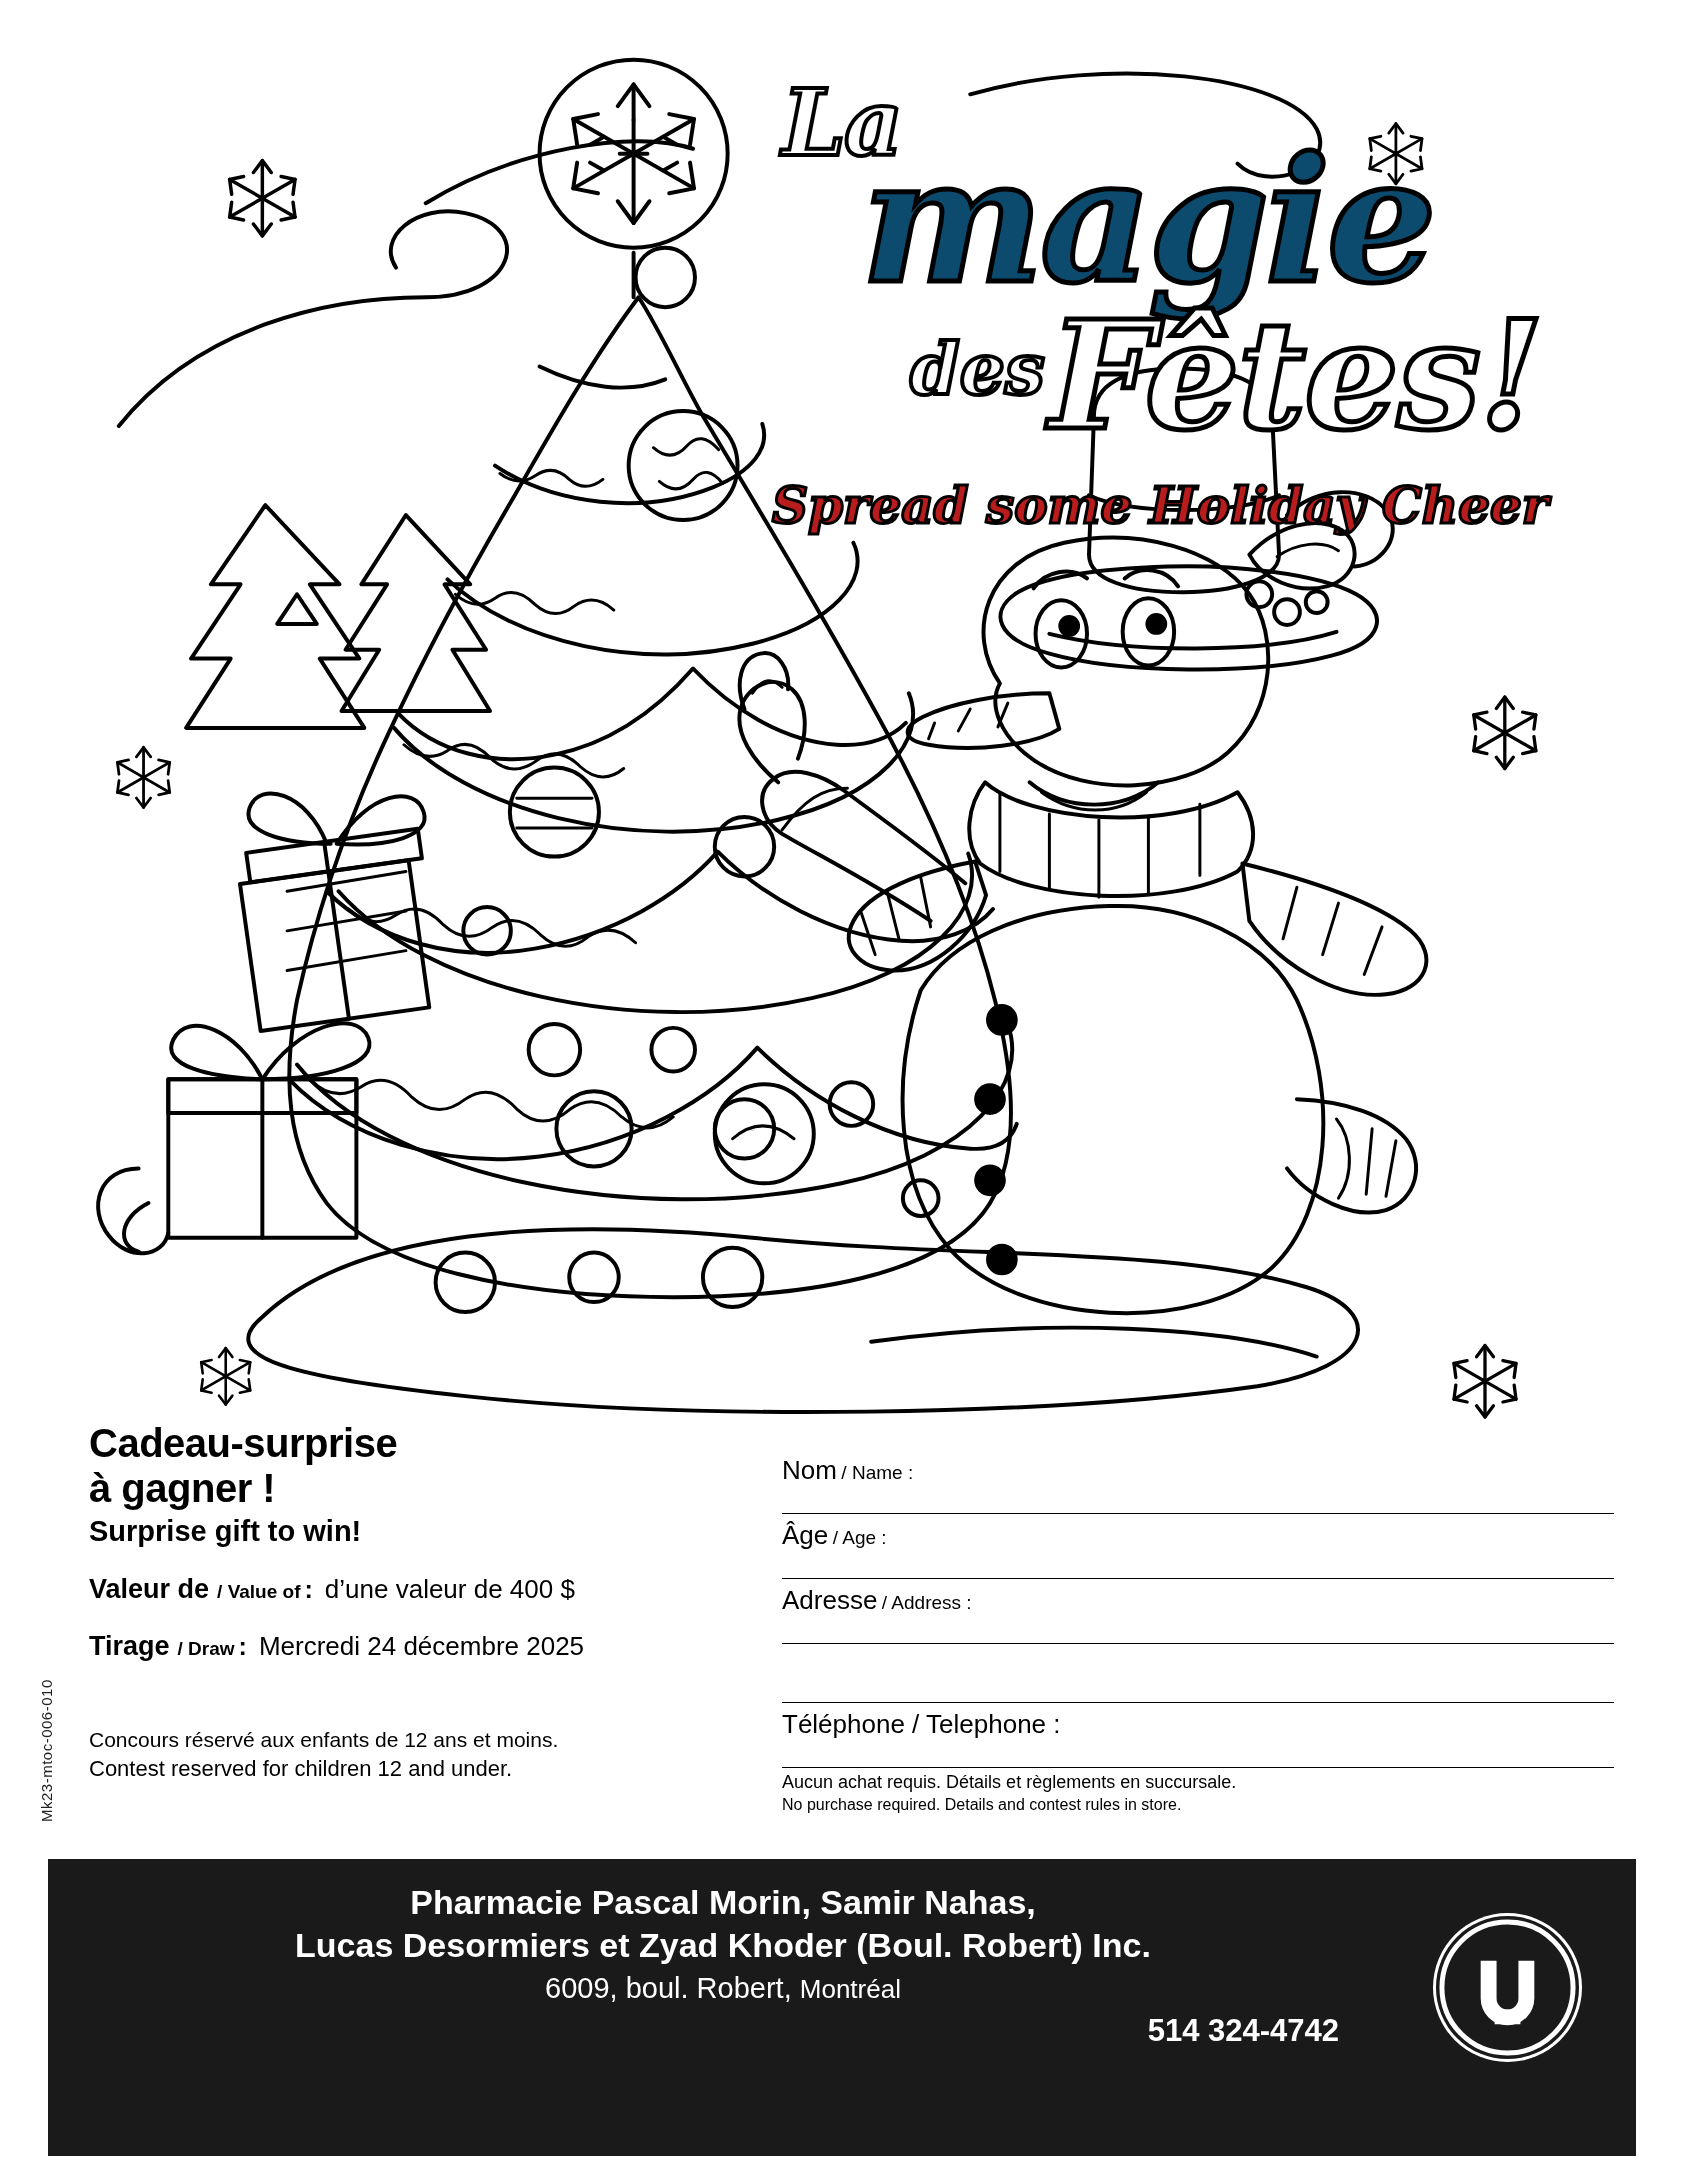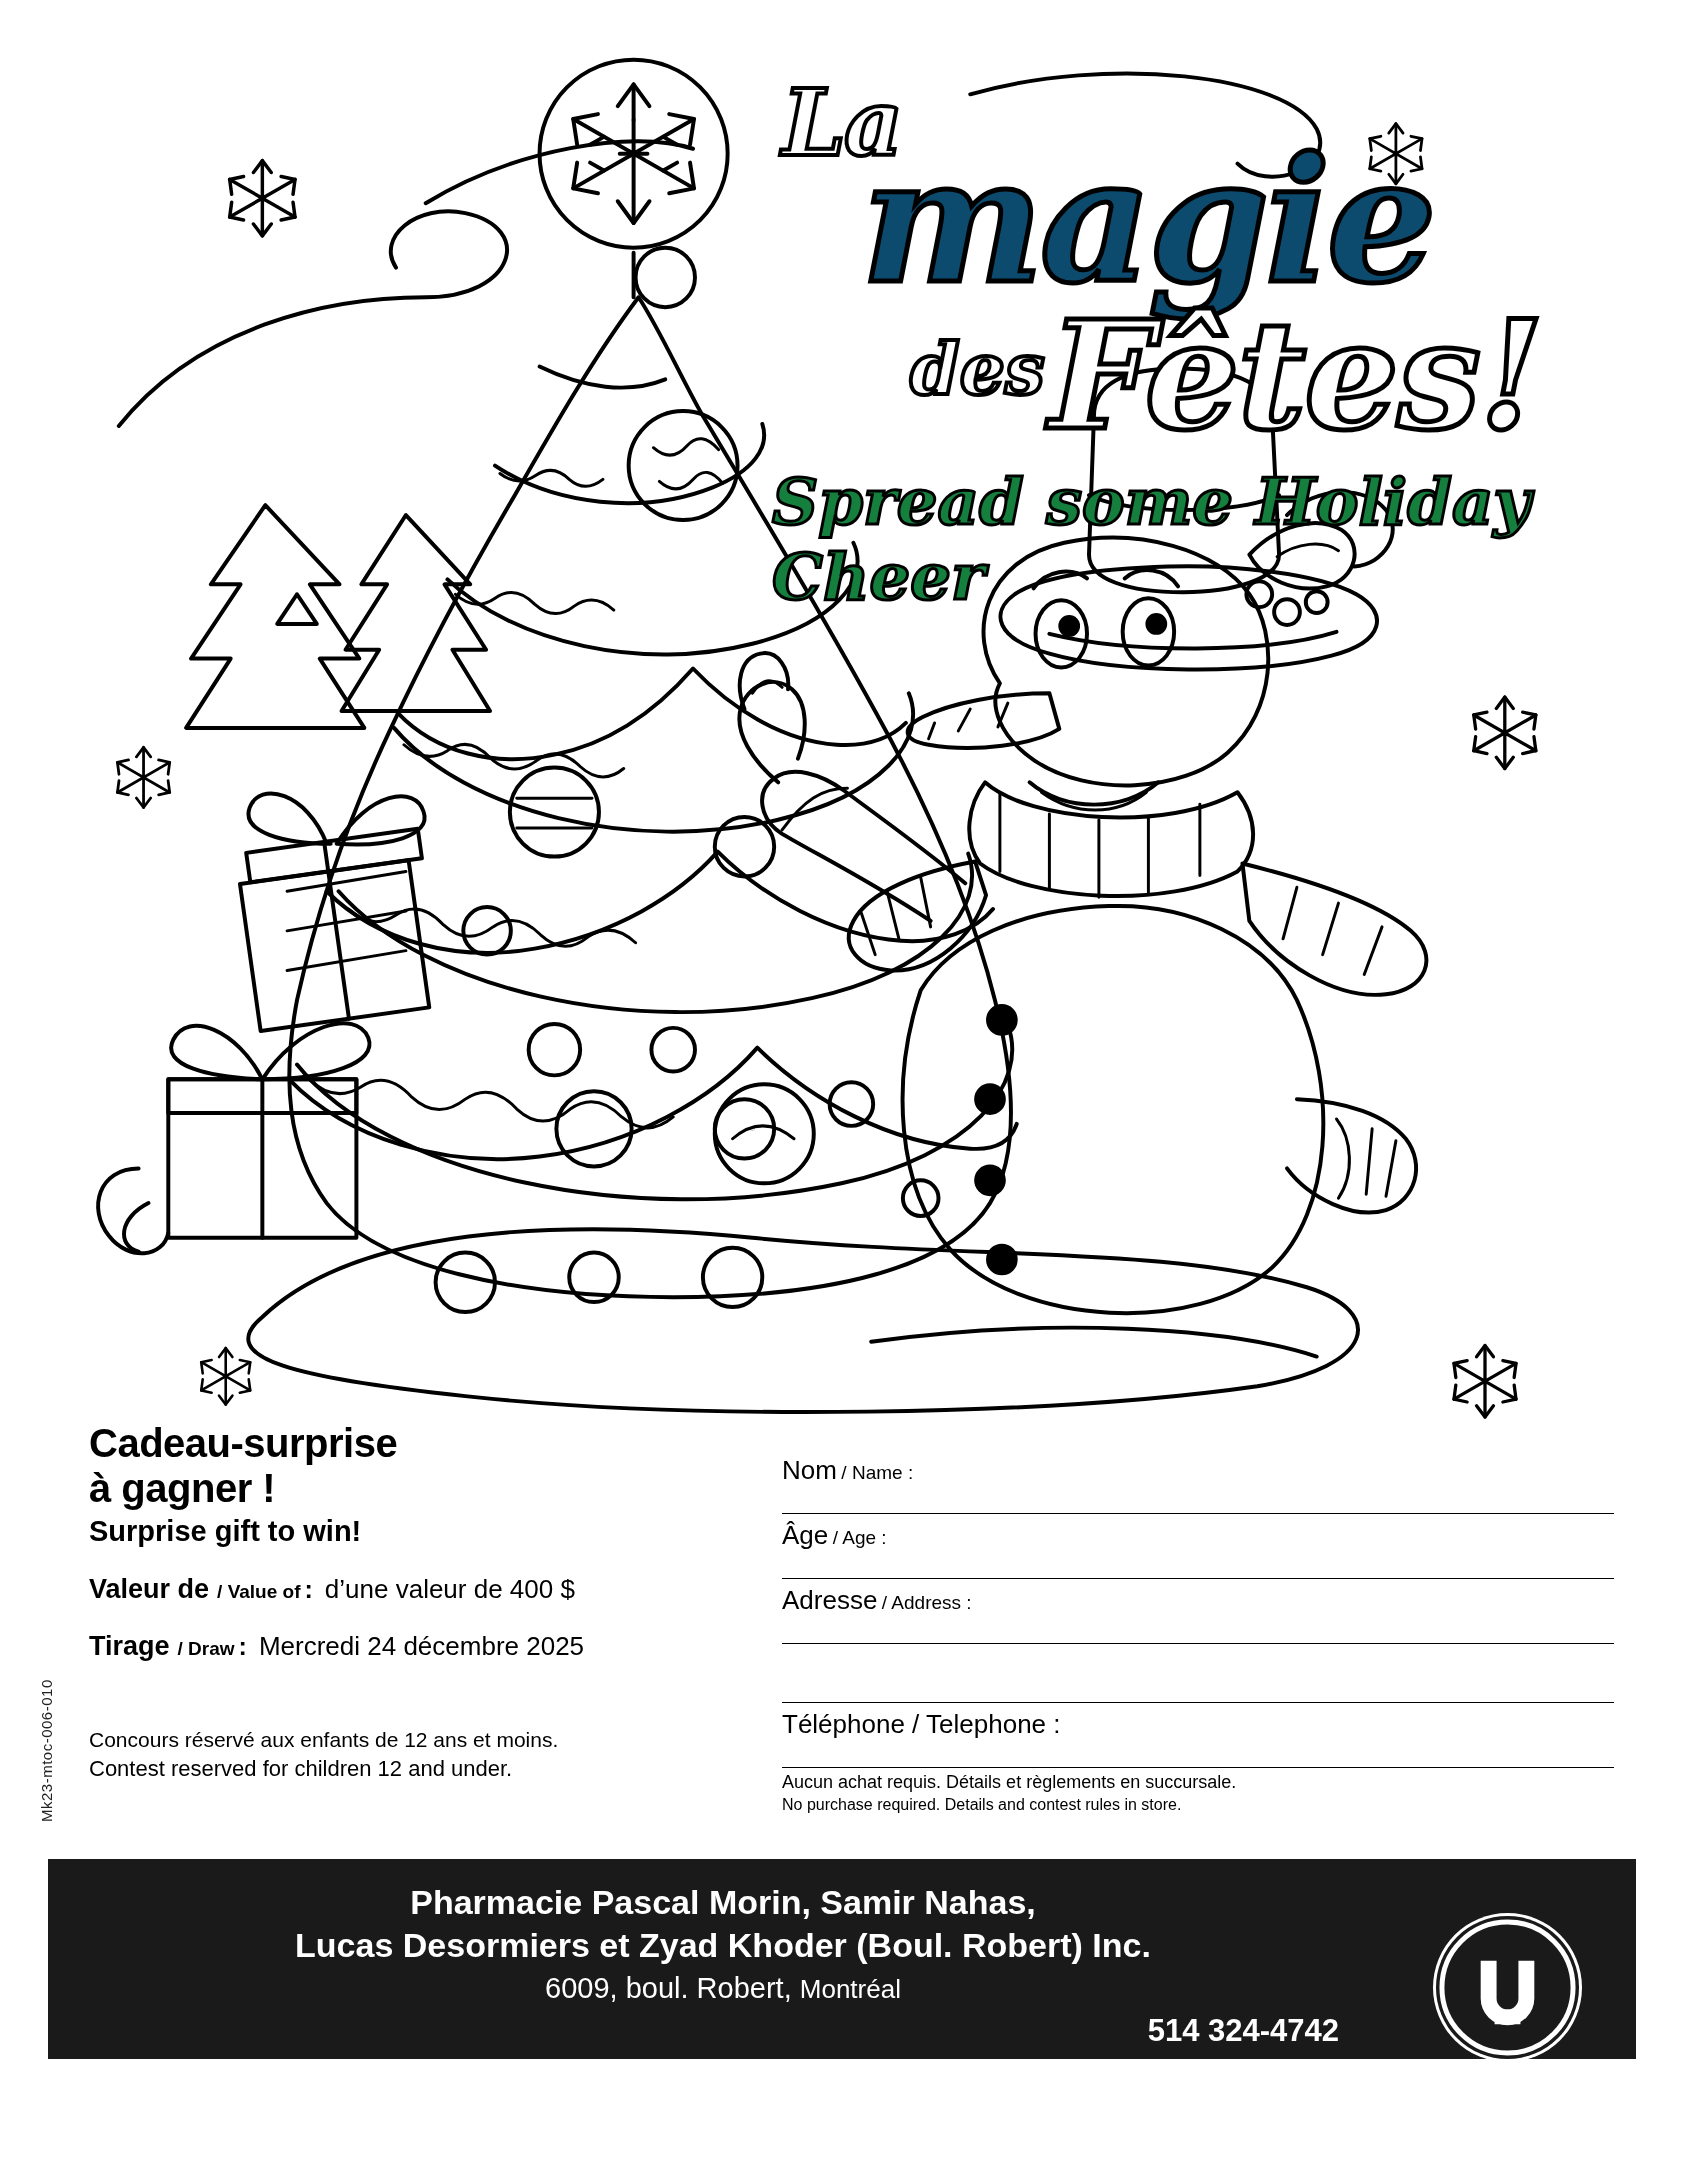--- a/index.html
+++ b/index.html
@@ -14,22 +14,22 @@
   
   .title-wrap{position:absolute;left:752px;top:40px;width:812px;height:475px;pointer-events:none;}
   .t-la{position:absolute;left:30px;top:30px;font-family:"DejaVu Serif",serif;font-style:italic;font-weight:700;font-size:91px;
         color:#fff;-webkit-text-stroke:4px #000;letter-spacing:-2px;}
   .t-magie{position:absolute;left:109px;top:79px;font-family:"DejaVu Serif",serif;font-style:italic;font-weight:700;font-size:173px;
         color:#0c4a6e;-webkit-text-stroke:5px #000;letter-spacing:-4px;}
   .t-des{position:absolute;left:158px;top:287px;font-family:"DejaVu Serif",serif;font-style:italic;font-weight:700;font-size:71px;
         color:#fff;-webkit-text-stroke:4px #000;}
   .t-fetes{position:absolute;left:297px;top:248px;font-family:"DejaVu Serif",serif;font-style:italic;font-weight:700;font-size:149px;
         color:#fff;-webkit-text-stroke:5px #000;letter-spacing:-2px;}
-  .t-spread{position:absolute;left:20px;top:424px;font-family:"DejaVu Serif",serif;font-weight:700;font-style:italic;font-size:64px;
-        color:#15803d;-webkit-text-stroke:3px #000;letter-spacing:0px;}
+  .t-spread{position:absolute;left:20px;top:436px;font-family:"DejaVu Serif",serif;font-weight:700;font-style:italic;font-size:50px;
+        color:#b91c1c;-webkit-text-stroke:3px #000;letter-spacing:0px;}
 
   
   .left-copy{position:absolute;left:89px;top:1421px;width:634px;}
   .headline{font-weight:700;font-size:40px;line-height:1.12;letter-spacing:-0.5px;}
   .subhead{font-weight:700;font-size:29px;margin-top:4px;}
   .row{margin-top:26px;display:flex;align-items:baseline;gap:0px;}
   .row .lbl-fr{font-weight:700;font-size:27px;}
   .row .lbl-en{font-weight:700;font-size:19px;margin-left:8px;}
   .row .colon{font-weight:700;font-size:25px;margin-left:4px;}
   .row .val{font-size:26px;margin-left:12px;}
@@ -45,21 +45,21 @@
   .field{position:relative;height:65px;}
   .field .lab-fr{font-size:26px;}
   .field .lab-en{font-size:19px;}
   .field .rule{position:absolute;left:0;right:0;bottom:6px;border-bottom:1.6px solid #000;}
   .field.blank{height:59px;}
   .form-note{position:absolute;left:782px;top:1772px;width:832px;}
   .form-note .n1{font-size:18px;}
   .form-note .n2{font-size:16px;margin-top:3px;}
 
   
-  .footer{position:absolute;left:48px;top:1859px;width:1588px;height:200px;background:#1a1a1a;color:#fff;}
+  .footer{position:absolute;left:48px;top:1859px;width:1588px;height:297px;background:#1a1a1a;color:#fff;}
   .footer-text{position:absolute;left:0;right:238px;top:22px;text-align:center;}
   .f1{font-size:34px;font-weight:700;line-height:1.25;}
   .f2{font-size:34px;font-weight:700;line-height:1.25;}
   .f3{font-size:29px;margin-top:6px;}
   .f3 .small{font-size:26px;}
   .f4{font-size:31px;font-weight:700;margin-top:8px;text-align:right;padding-right:59px;}
   .logo{position:absolute;right:54px;top:54px;width:149px;height:149px;border-radius:50%;background:#fff;}
   .logo svg{display:block;}
 </style>
 </head>

